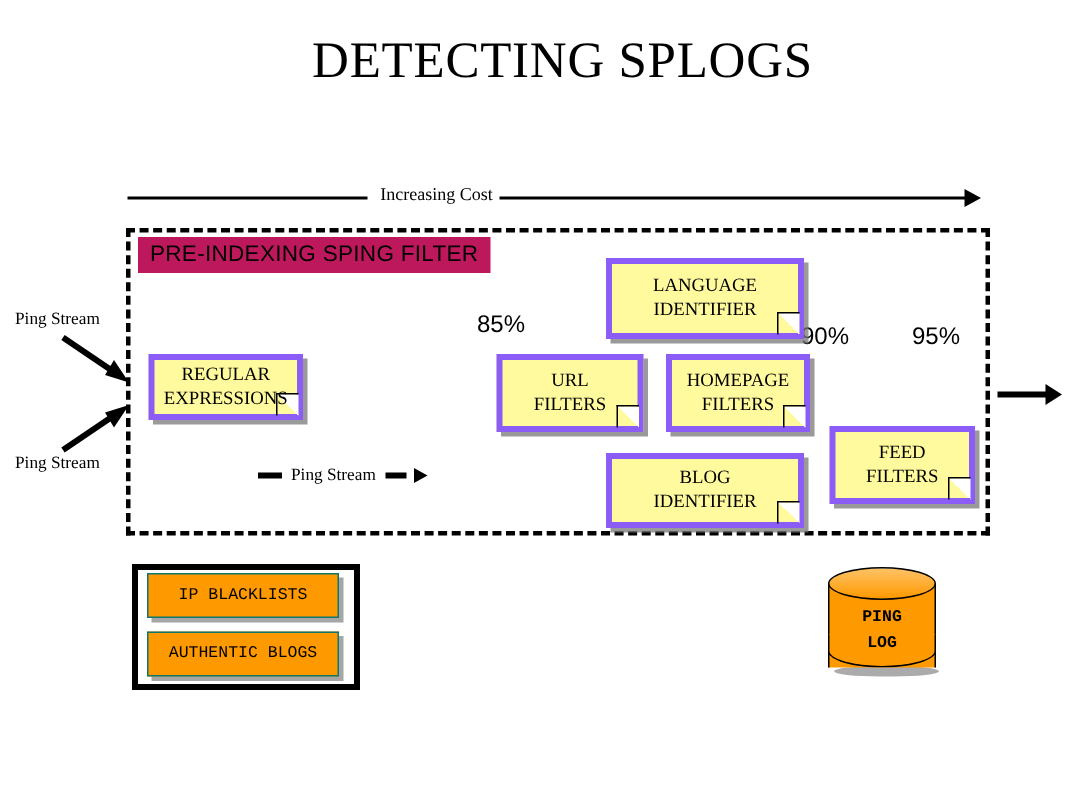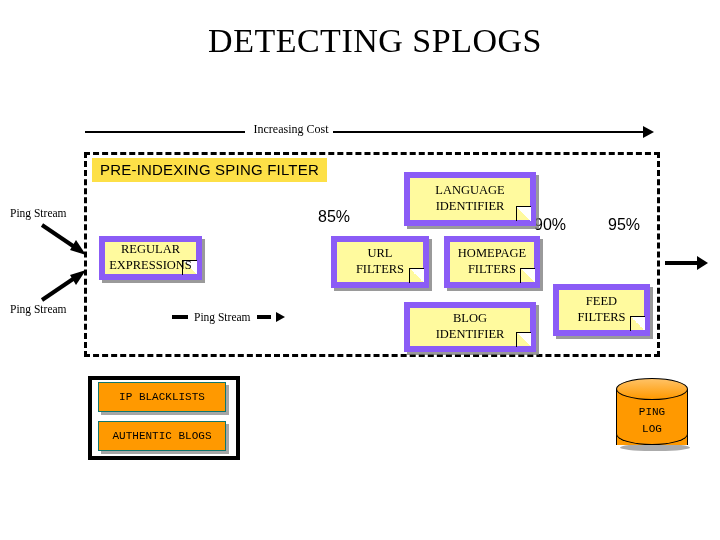--- a/index.html
+++ b/index.html
@@ -86,35 +86,35 @@
     height: 205px;
     border: 3px dashed #000000;
     box-sizing: border-box;
     background: transparent;
   }
 
   #green-header {
     position: absolute;
     left: 92px;
     top: 158px;
-    background: #fde047;
+    background: #be185d;
     color: #000;
     font-family: "Liberation Sans", sans-serif;
     font-size: 15px;
     font-weight: normal;
     padding: 3px 8px 4px 8px;
     white-space: nowrap;
     letter-spacing: 0.2px;
   }
 
   
   .note {
     position: absolute;
     background: #fffa9e;
-    border: 6px solid #8b5cf6;
+    border: 4px solid #8b5cf6;
     box-sizing: border-box;
     font-family: "Liberation Serif", serif;
     font-size: 12.5px;
     color: #000;
     text-align: center;
     line-height: 1.25;
     display: flex;
     align-items: center;
     justify-content: center;
     box-shadow: 3px 3px 0 rgba(120,120,120,0.75);
@@ -241,24 +241,25 @@
     display: flex;
     align-items: center;
     justify-content: center;
     box-shadow: 3px 3px 0 rgba(150,150,150,0.85);
     white-space: nowrap;
   }
 
   
   #ping-log-cylinder {
     position: absolute;
-    left: 616px;
+    left: 552px;
     top: 378px;
     width: 72px;
     height: 76px;
+    font-weight: bold;
   }
   #cyl-body {
     position: absolute;
     left: 0; top: 11px;
     width: 72px;
     height: 56px;
     background: #ff9900;
     border-left: 1.5px solid #000;
     border-right: 1.5px solid #000;
     box-sizing: border-box;

